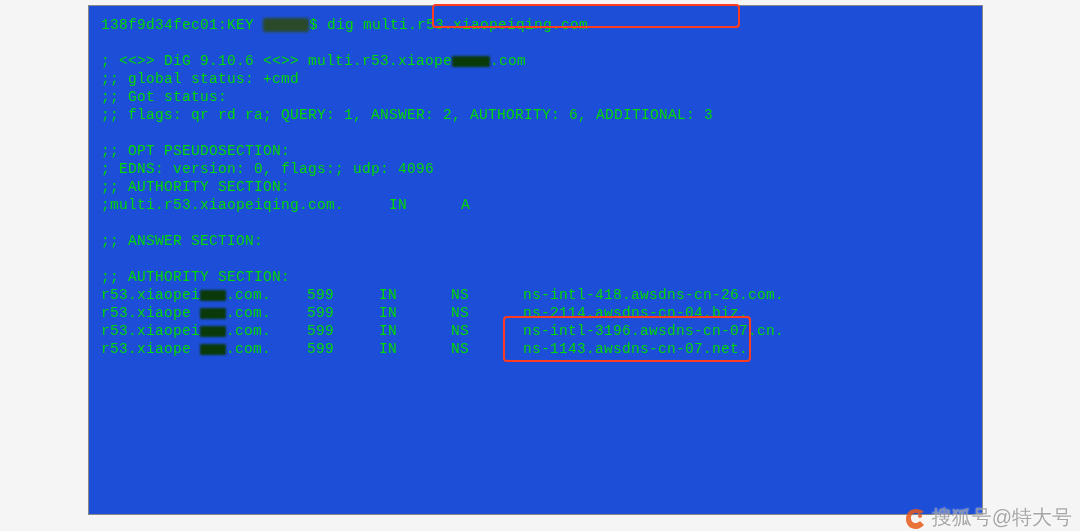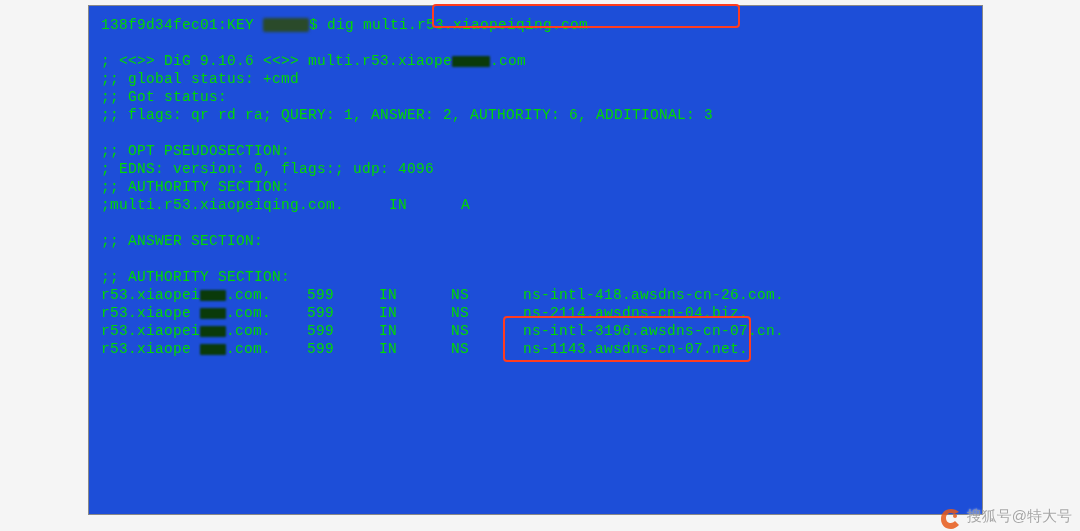--- a/index.html
+++ b/index.html
@@ -52,23 +52,23 @@
       top: 316px;
       width: 248px;
       height: 46px;
       pointer-events: none;
     }
     .watermark {
       position: absolute;
       right: 8px;
       bottom: 0;
       display: flex;
-      align-items: flex-start;
+      align-items: flex-end;
       font-family: "Microsoft YaHei", sans-serif;
-      font-size: 15px;
+      font-size: 20px;
       color: #999;
       opacity: 0.85;
       text-shadow: 0 0 2px #fff;
     }
     .watermark-logo {
       width: 24px;
       height: 24px;
       margin-right: 4px;
       display: flex;
       align-items: center;

